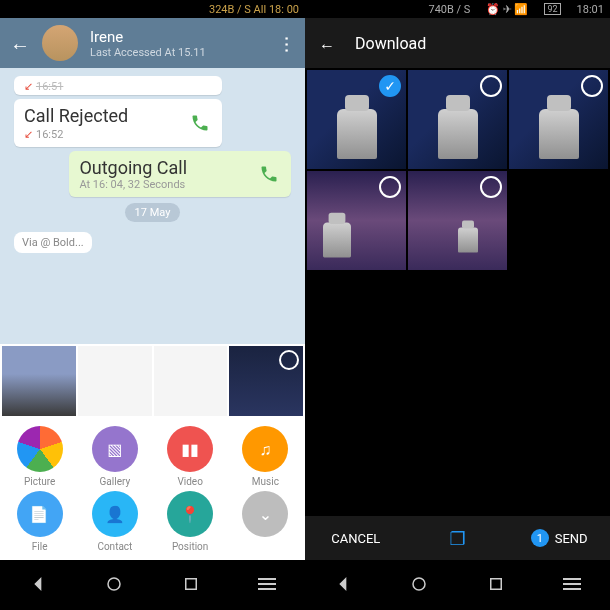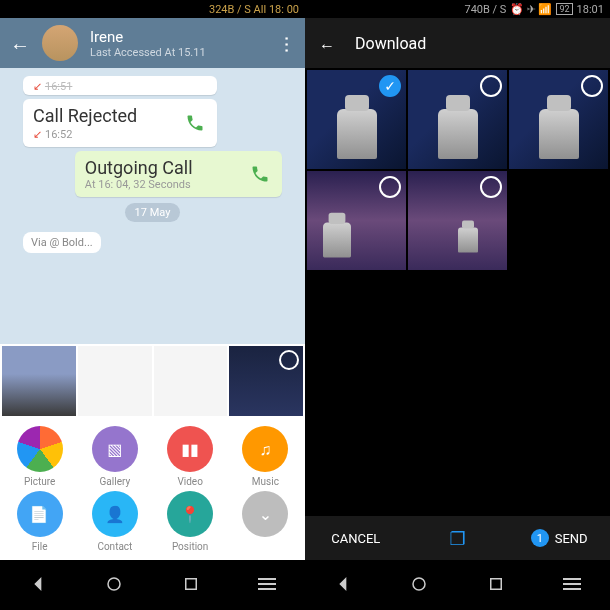--- a/index.html
+++ b/index.html
@@ -1,27 +1,27 @@
 <!DOCTYPE html>
 <html><head>
 <meta charset="utf-8">
 <style>
 *{margin:0;padding:0;box-sizing:border-box;font-family:Roboto,Arial,sans-serif}
 body{background:#000;width:610px;height:610px;overflow:hidden}
 .container{display:flex;width:610px;height:560px}
 .left,.right{width:305px;height:560px;position:relative;overflow:hidden}
 .left{background:#d4e3ee}
 .status{height:18px;background:#000;color:#c9a14a;font-size:11px;display:flex;align-items:center;justify-content:flex-end;padding:0 6px}
-.status.r{color:#aaa;gap:4px}
+.status.r{color:#aaa;gap:16px}
 .header-l{height:50px;background:#5f7d96;display:flex;align-items:center;padding:0 10px;gap:12px;color:#fff}
 .avatar{width:36px;height:36px;border-radius:50%;background:linear-gradient(#d4a574,#b8935f)}
 .hname{font-size:15px}
 .hsub{font-size:11px;color:#cfd8e0}
 .dots{margin-left:auto;font-size:18px;letter-spacing:-2px;transform:rotate(90deg)}
-.chat{padding:4px 23px;font-size:13px}
+.chat{padding:4px 14px;font-size:13px}
 .bubble-in{background:#fff;border-radius:6px;padding:6px 10px;margin:4px 0;max-width:75%;box-shadow:0 1px 1px rgba(0,0,0,.1);position:relative}
 .bubble-out{background:#e7f8d1;border-radius:6px;padding:6px 10px;margin:4px 0 4px auto;max-width:80%;box-shadow:0 1px 1px rgba(0,0,0,.1);position:relative}
 .btitle{color:#333;font-size:18px}
 .btitle.g{color:#4caf50}
 .btime{font-size:11px;color:#999}
 .btime.r{color:#e74c3c}
 .btime.g{color:#7cb342}
 .callicon{position:absolute;right:8px;top:50%;transform:translateY(-50%);width:28px;height:28px;border-radius:50%;display:flex;align-items:center;justify-content:center;color:#4caf50}
 .datechip{background:#b8c8d6;color:#fff;font-size:11px;padding:3px 10px;border-radius:10px;display:table;margin:6px auto}
 .via{background:#fff;border-radius:8px;padding:4px 8px;font-size:11px;color:#888;display:inline-block;margin:4px 0}

